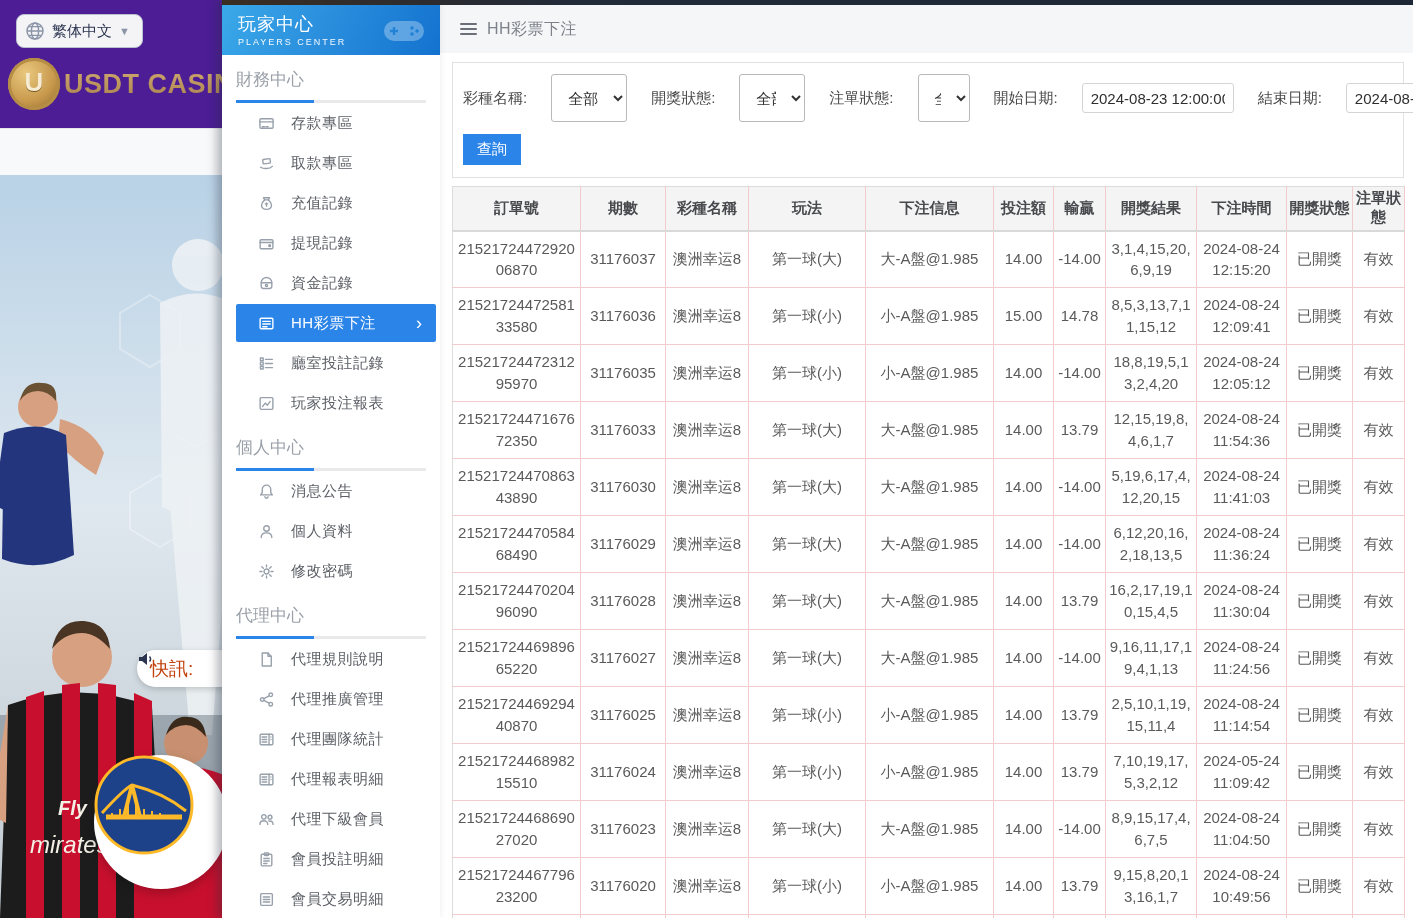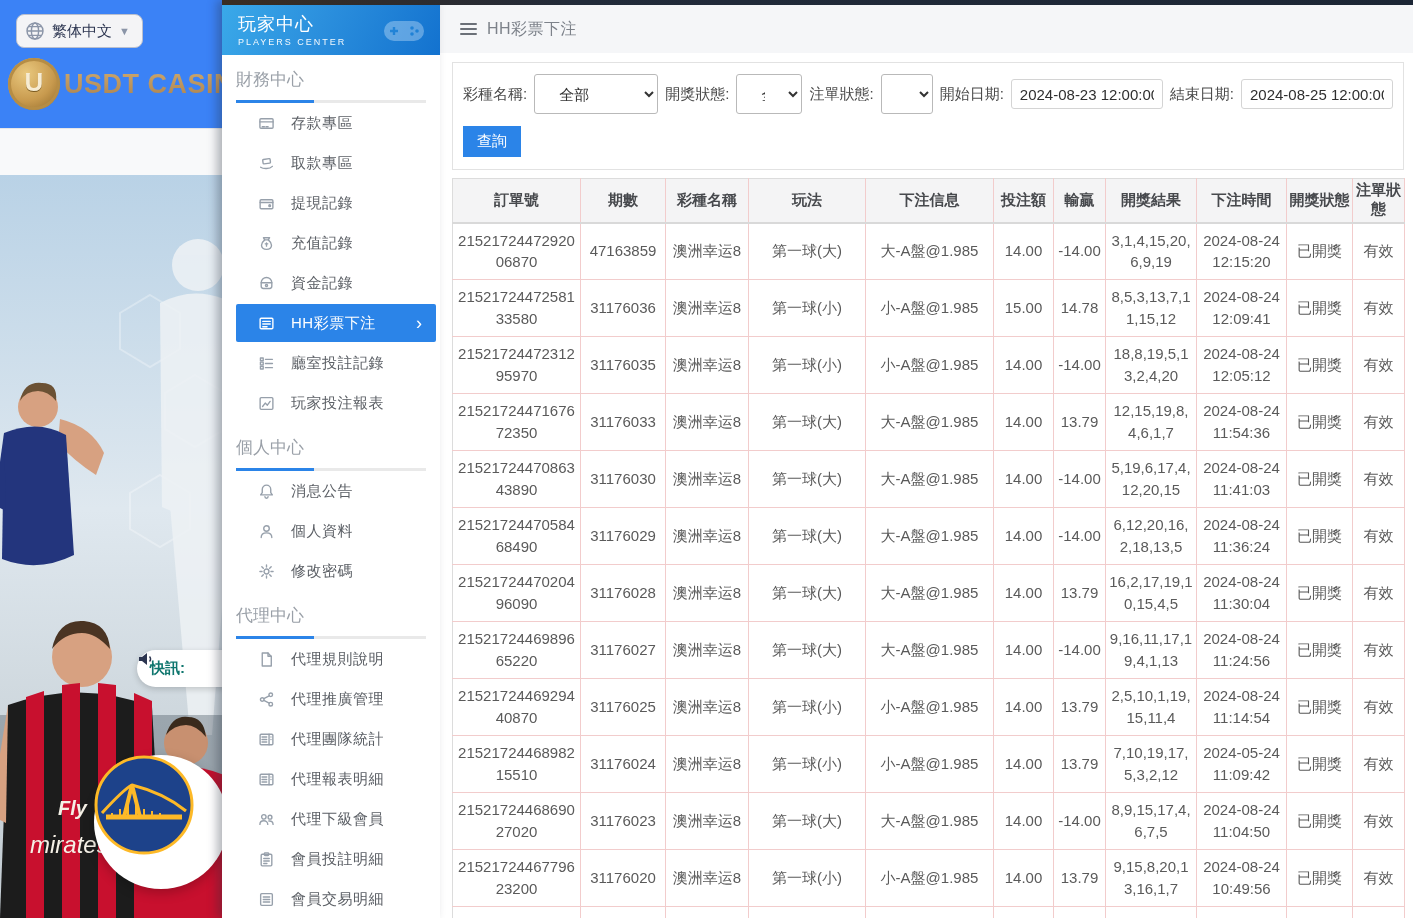--- a/index.html
+++ b/index.html
@@ -1,42 +1,42 @@
 <!DOCTYPE html>
 <html><head>
 <meta charset="utf-8">
 <style>
   * { margin:0; padding:0; box-sizing:border-box; }
   html,body { width:1413px; height:918px; overflow:hidden; background:#fff;
     font-family:"Liberation Sans","DejaVu Sans",sans-serif; }
 
   
   .bg-left { position:absolute; left:0; top:0; width:222px; height:918px; overflow:hidden; background:#f1f1f2; }
-  .bg-topbar { position:absolute; left:0; top:0; width:100%; height:128px; background:#3b82f6; }
+  .bg-topbar { position:absolute; left:0; top:0; width:100%; height:128px; background:#4c1d95; }
   .lang-pill { position:absolute; left:16px; top:14px; height:34px; padding:0 12px 0 8px;
     border:1px solid #b9bfce; border-radius:8px; background:#f4f4f6; display:flex; align-items:center; gap:7px; cursor:pointer; }
   .lang-pill .globe { width:20px; height:20px; color:#8b95a8; }
   .lang-pill .lang-text { font-size:15px; color:#2c3550; }
   .lang-pill .caret { font-size:11px; color:#8b95a8; }
   .brand { position:absolute; left:8px; top:58px; display:flex; align-items:center; gap:4px; }
   .coin { width:52px; height:52px; border-radius:50%; position:relative;
     background:radial-gradient(circle at 35% 30%, #e9c87e, #c89a4e 55%, #8a6426); box-shadow:inset 0 0 0 3px #b68d45; }
   .coin .coin-u { position:absolute; left:50%; top:50%; transform:translate(-50%,-54%);
     font-size:26px; font-weight:bold; color:#f7ecd2; text-shadow:0 1px 0 #7a5a20; }
   .brand-text { font-size:27px; font-weight:800; letter-spacing:.5px;
     background:linear-gradient(#cfa96e,#a9814f); -webkit-background-clip:text; background-clip:text;
     color:#b08d57; -webkit-text-fill-color:transparent; white-space:nowrap; }
   .bg-substrip { position:absolute; left:0; top:128px; width:100%; height:47px; background:#f8f9fa; border-top:1px solid #e6e6e8; }
   .hero { position:absolute; left:0; top:175px; width:222px; height:743px;
     background:linear-gradient(180deg,#b9d2e6 0%,#dfe8ef 45%,#cdd6dc 75%,#c2cbd1 100%); }
   .hero svg { position:absolute; left:0; top:0; }
   .ticker-pill { position:absolute; left:137px; top:475px; height:37px; width:120px; background:#fff;
     border-radius:19px 0 0 19px; box-shadow:0 2px 6px rgba(0,0,0,.18); display:flex; align-items:center; gap:8px; padding-left:13px; }
   .ticker-pill .spk { width:18px; height:18px; color:#2c3550; }
-  .ticker-pill .ticker-text { font-size:15px; font-weight:bold; color:#0f766e; white-space:nowrap; }
+  .ticker-pill .ticker-text { font-size:19px; font-weight:normal; color:#c2410c; white-space:nowrap; }
   .float-logo { position:absolute; left:94px; top:580px; width:134px; height:134px; border-radius:50%;
     background:#fff; box-shadow:0 4px 12px rgba(0,0,0,.22); display:flex; align-items:center; justify-content:center; cursor:pointer; }
 
   
   .sidebar { position:absolute; left:222px; top:0; width:218px; height:918px; background:#fff;
     box-shadow:-5px 0 9px rgba(40,45,60,.35); z-index:5; overflow:hidden; }
   .dark-top { position:absolute; left:222px; right:0; top:0; height:5px; z-index:9;
     background:linear-gradient(90deg,#3a2d22,#222b3a 30%,#1c2635); }
   .side-header { height:50px; margin-top:5px; position:relative; color:#fff;
     background:linear-gradient(115deg,#3aa9e9 0%,#2b8fdd 45%,#1372cf 100%); padding:7px 10px 0 16px; }
@@ -55,24 +55,24 @@
   .mitem.active .micon { color:#fff; }
   .mitem .mchev { position:absolute; right:14px; font-size:18px; line-height:1; color:#fff; }
 
   
   .main { position:absolute; left:440px; top:0; right:0; height:918px; background:#fff; overflow:hidden; }
   .main-titlebar { margin-top:5px; height:48px; background:#f5f6f8; display:flex; align-items:center; gap:10px; padding-left:20px; }
   .burger { width:17px; display:inline-flex; flex-direction:column; gap:3px; cursor:pointer; }
   .burger i { height:2px; background:#6b7078; border-radius:1px; }
   .page-title { font-size:16px; color:#7d828a; letter-spacing:.5px; }
   .filter-panel { margin:9px 9px 0 12px; border:1px solid #e2e2e2; background:#fff; padding:11px 10px 12px 10px; }
-  .filter-row { display:flex; align-items:center; gap:7px; flex-wrap:nowrap; }
+  .filter-row { display:flex; align-items:center; gap:24px; flex-wrap:nowrap; }
   .f-label { font-size:15px; color:#4a4a4a; white-space:nowrap; }
-  .filter-row select { height:40px; border:1px solid #b9b9b9; border-radius:3px; background:#fff; color:#333;
-    font-size:15px; padding:2px 20px; font-family:inherit; }
+  .filter-row select { height:48px; border:1px solid #b9b9b9; border-radius:3px; background:#fff; color:#333;
+    font-size:15px; padding:2px 12px; font-family:inherit; }
   .sel-lottery { width:128px; } .sel-draw { width:66px; } .sel-order { width:52px; }
   .date-input { height:30px; width:152px; border:1px solid #d4d4d4; border-radius:3px; font-size:15px;
     color:#2f2f2f; padding:2px 8px; font-family:inherit; }
   .search-btn { margin-top:12px; background:#2b84e8; border:none; color:#fff; font-size:15px;
     padding:6px 14px; border-radius:0; cursor:pointer; font-family:inherit; }
 
   .bet-table { margin:8px 9px 0 12px; border-collapse:collapse; table-layout:fixed; width:952px;
     border:1px solid #dcdcdc; }
   .bet-table th { background:#f4f4f5; font-size:15px; font-weight:bold; color:#47494d; height:44px;
     border-right:1px solid #f2cccc; border-bottom:2px solid #d9d9d9; padding:2px; }
@@ -215,36 +215,36 @@
           <svg viewBox="0 0 16 16" fill="none" stroke="currentColor" stroke-width="1.3" stroke-linecap="round" stroke-linejoin="round">
             <path d="M2.5 11.5c2.5 1.8 8.5 1.8 11-.8"></path>
             <rect x="4.6" y="3.8" width="7" height="4.2" rx="0.8" transform="rotate(-8 8 6)"></rect>
           </svg>
         </span>
         <span class="mlabel">取款專區</span>
       </div>
       <div class="mitem">
         <span class="micon">
           <svg viewBox="0 0 16 16" fill="none" stroke="currentColor" stroke-width="1.3" stroke-linecap="round" stroke-linejoin="round">
+            <path d="M6.3 4.6 5.1 2.6h5.8L9.7 4.6"></path>
+            <path d="M6.3 4.6h3.4c2 1.7 3 3.3 3 5.1 0 2.3-1.9 3.8-4.7 3.8S3.3 12 3.3 9.7c0-1.8 1-3.4 3-5.1z"></path>
+            <path d="M8 7.5v3M6.8 8.3h2.4"></path>
+          </svg>
+        </span>
+        <span class="mlabel">充值記錄</span>
+      </div>
+      <div class="mitem">
+        <span class="micon">
+          <svg viewBox="0 0 16 16" fill="none" stroke="currentColor" stroke-width="1.3" stroke-linecap="round" stroke-linejoin="round">
             <rect x="2" y="4.5" width="12" height="8.5" rx="1"></rect>
             <path d="M2 7h12"></path>
             <circle cx="11" cy="10" r="0.8"></circle>
           </svg>
         </span>
         <span class="mlabel">提現記錄</span>
-      </div>
-      <div class="mitem">
-        <span class="micon">
-          <svg viewBox="0 0 16 16" fill="none" stroke="currentColor" stroke-width="1.3" stroke-linecap="round" stroke-linejoin="round">
-            <path d="M6.3 4.6 5.1 2.6h5.8L9.7 4.6"></path>
-            <path d="M6.3 4.6h3.4c2 1.7 3 3.3 3 5.1 0 2.3-1.9 3.8-4.7 3.8S3.3 12 3.3 9.7c0-1.8 1-3.4 3-5.1z"></path>
-            <path d="M8 7.5v3M6.8 8.3h2.4"></path>
-          </svg>
-        </span>
-        <span class="mlabel">充值記錄</span>
       </div>
       <div class="mitem">
         <span class="micon">
           <svg viewBox="0 0 16 16" fill="none" stroke="currentColor" stroke-width="1.3" stroke-linecap="round" stroke-linejoin="round">
             <path d="M3 7.3a5 5 0 0 1 10 0v3.4a2 2 0 0 1-2 2H5a2 2 0 0 1-2-2z"></path>
             <path d="M3 7.3h10"></path>
             <circle cx="8" cy="9.8" r="1"></circle>
           </svg>
         </span>
         <span class="mlabel">資金記錄</span>
@@ -425,21 +425,21 @@
           <th class="col6">輸贏</th>
           <th class="col7">開獎結果</th>
           <th class="col8">下注時間</th>
           <th class="col9">開獎狀態</th>
           <th class="col10">注單狀態</th>
         </tr>
       </thead>
     <tbody id="tbody">
         <tr>
           <td class="col0">2152172447292006870</td>
-          <td class="col1">47163859</td>
+          <td class="col1">31176037</td>
           <td class="col2">澳洲幸运8</td>
           <td class="col3">第一球(大)</td>
           <td class="col4">大-A盤@1.985</td>
           <td class="col5">14.00</td>
           <td class="col6">-14.00</td>
           <td class="col7">3,1,4,15,20,6,9,19</td>
           <td class="col8">2024-08-24 12:15:20</td>
           <td class="col9">已開獎</td>
           <td class="col10">有效</td>
         </tr>

